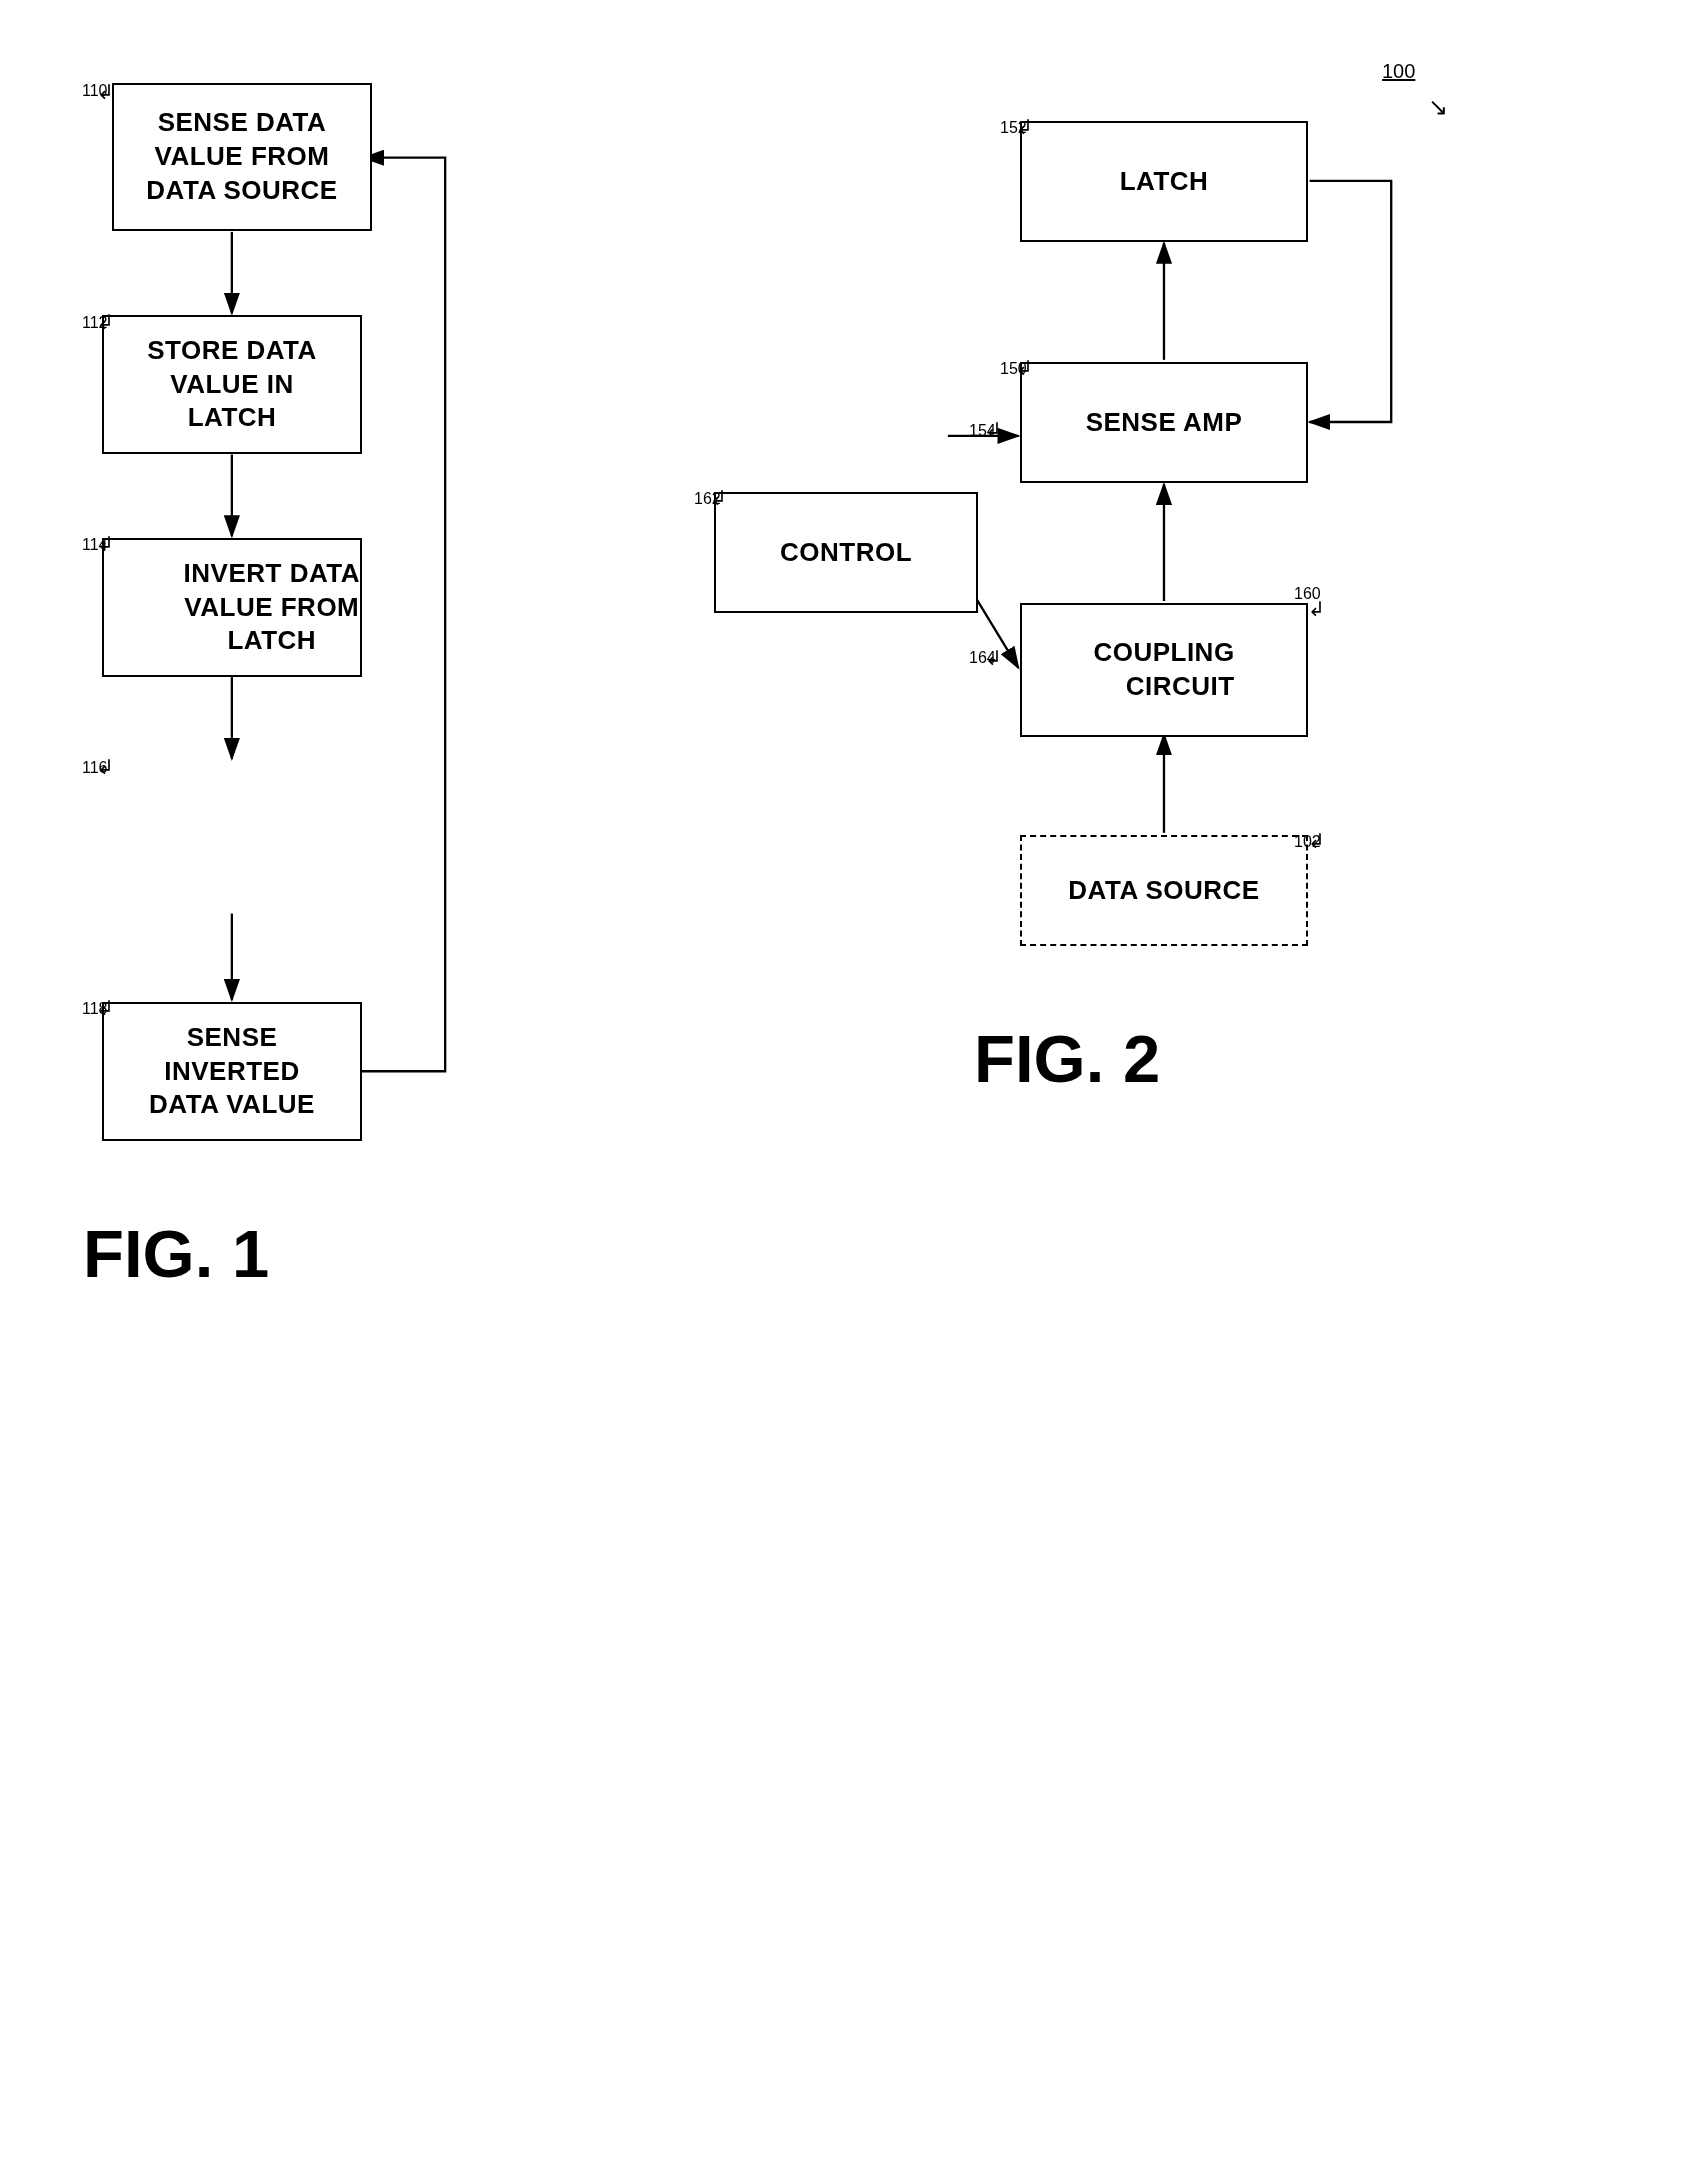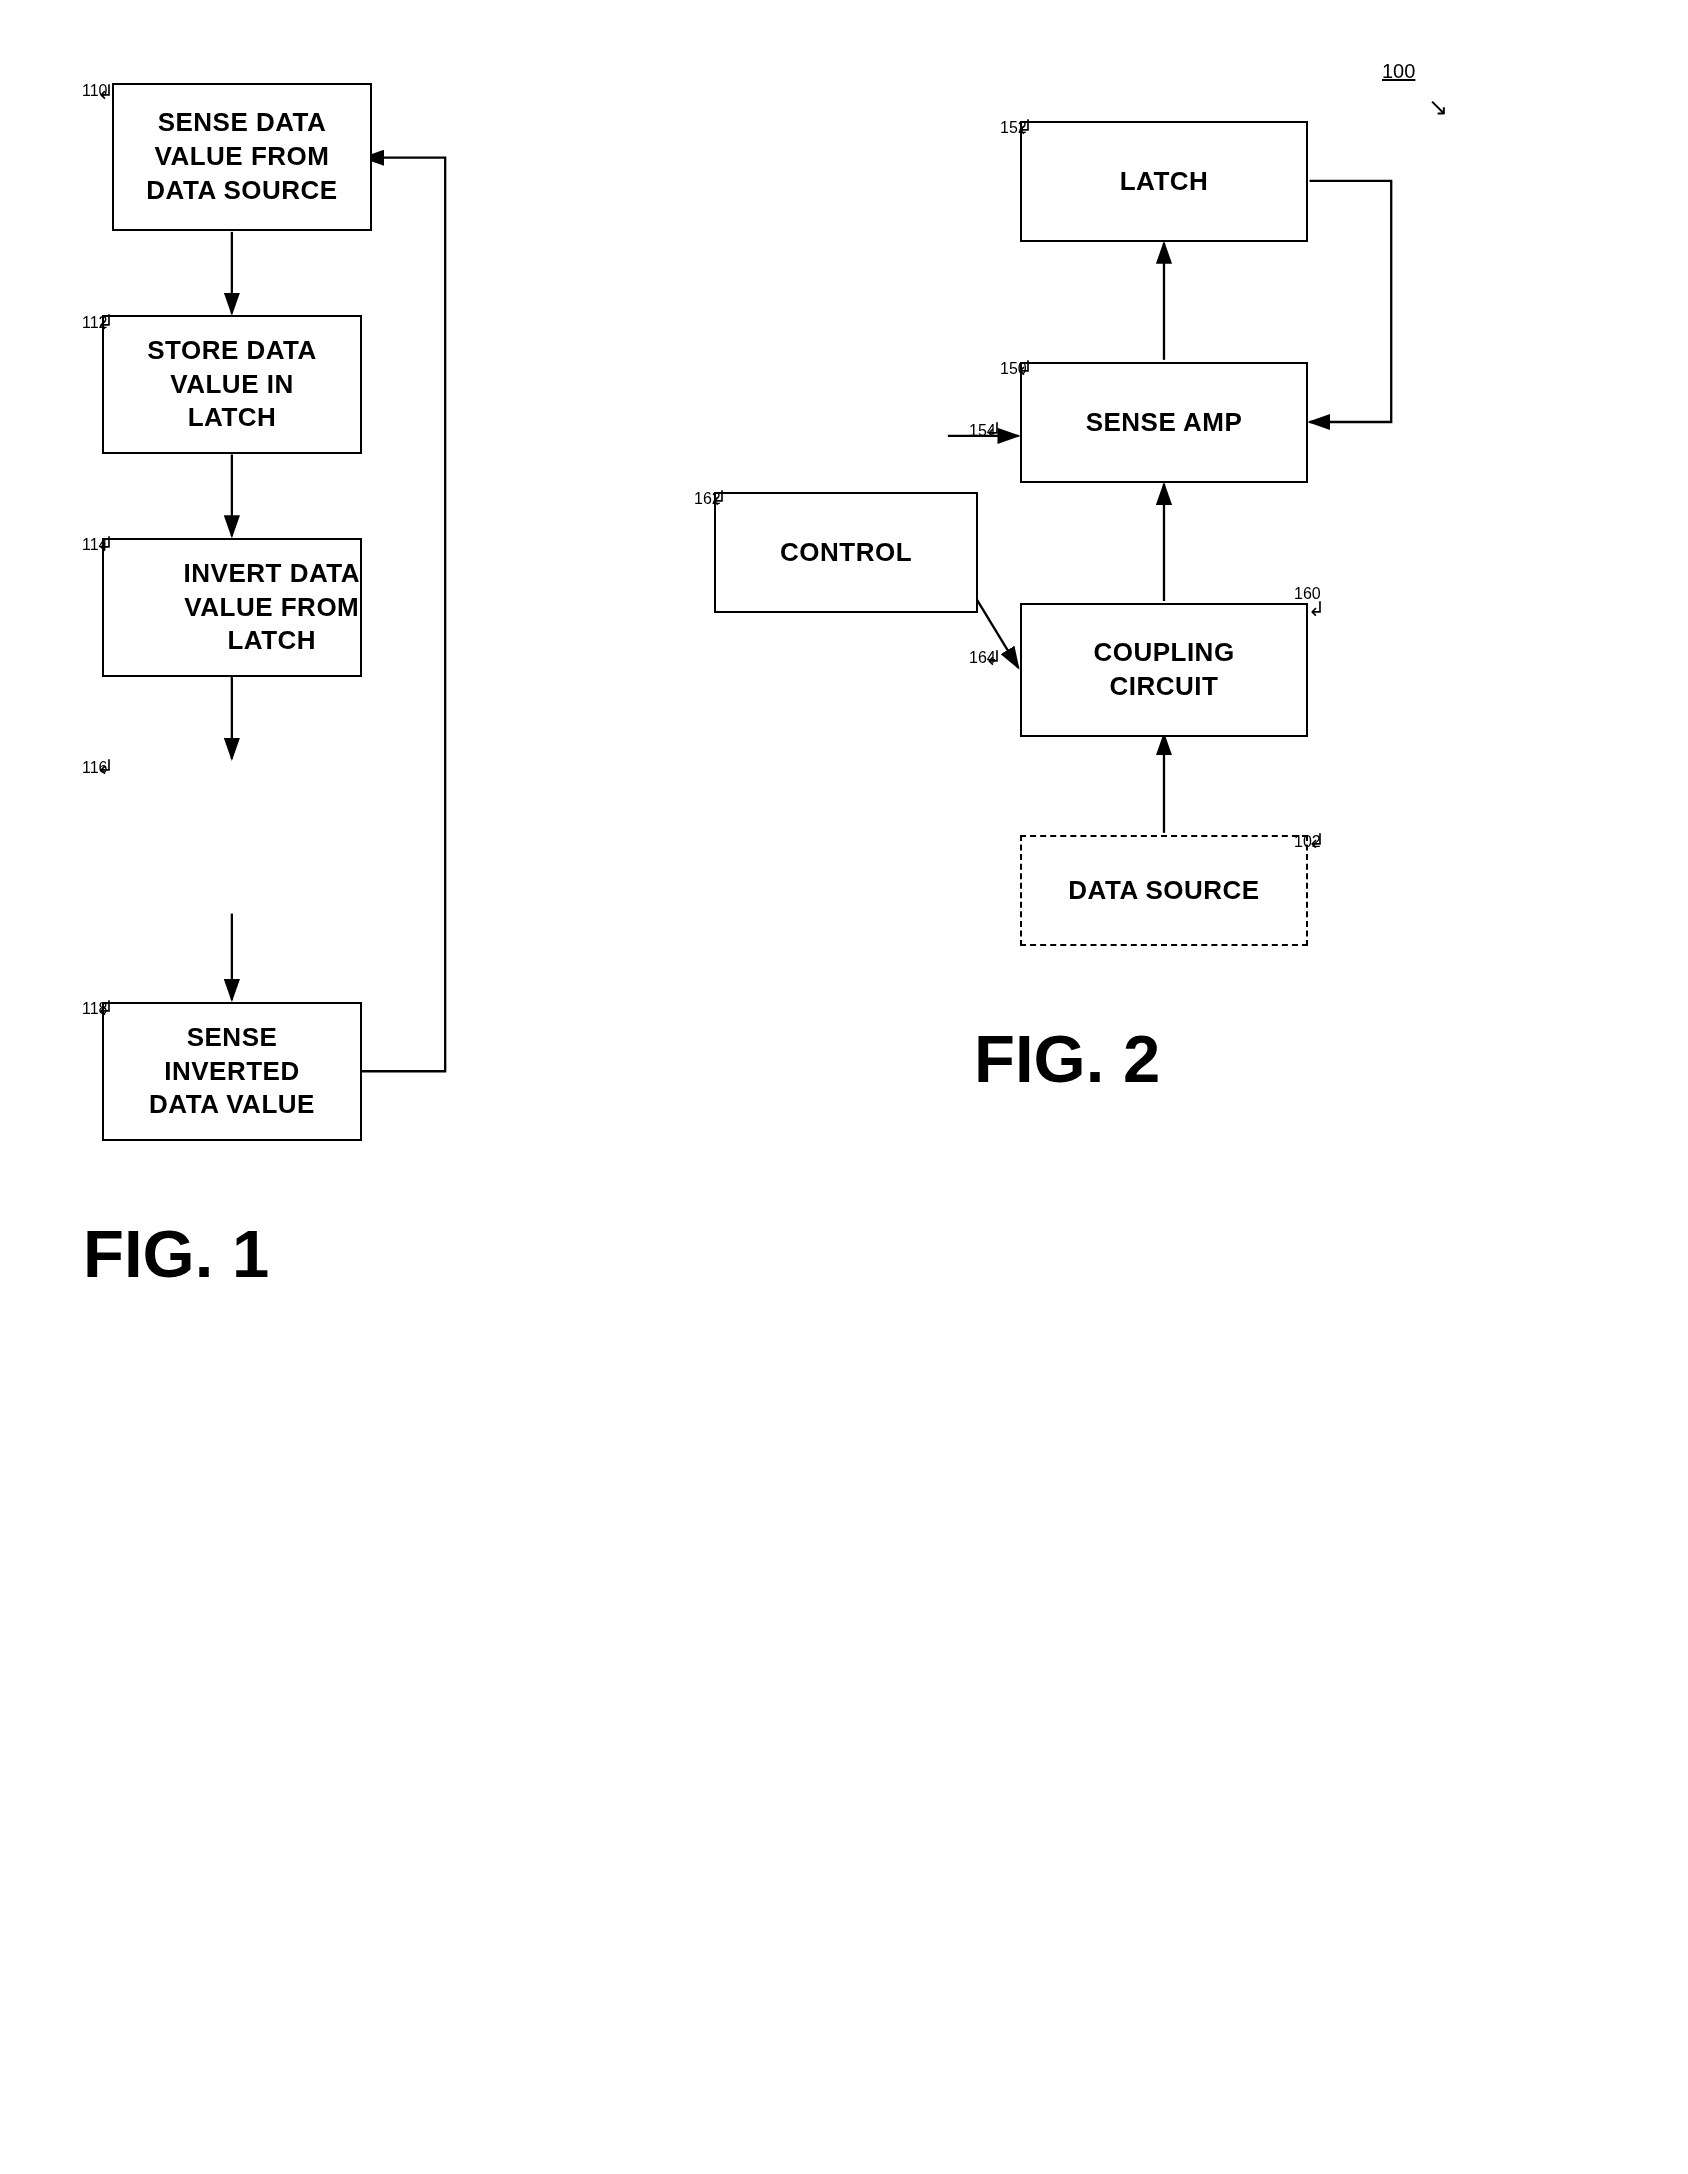--- a/index.html
+++ b/index.html
@@ -155,21 +155,21 @@
   <span class="ref-label" style="left:694px; top:490px;">162</span>
   <span style="position:absolute; left:710px; top:486px; font-size:20.4px; font-family:Arial;">↲</span>
 
   <span class="ref-label" style="left:969px; top:422px;">154</span>
   <span style="position:absolute; left:985px; top:418px; font-size:20.4px; font-family:Arial;">↲</span>
 
   <span class="ref-label" style="left:969px; top:649px;">164</span>
   <span style="position:absolute; left:985px; top:646px; font-size:20.4px; font-family:Arial;">↲</span>
 
   <div class="flow-box" style="left:1020px; top:603px; width:288px; height:134px;">
-    <span style="white-space:pre-line;">COUPLING
+    <span style="white-space:pre-line;text-align:right;">COUPLING
 CIRCUIT</span>
   </div>
   <span class="ref-label" style="left:1294px; top:585px;">160</span>
   <span style="position:absolute; left:1308px; top:597px; font-size:20.4px; font-family:Arial;">↲</span>
 
   <div class="flow-box" style="left:1020px; top:835px; width:288px; height:111px; border: 2.8px dashed #000;">
     <span>DATA SOURCE</span>
   </div>
   <span class="ref-label" style="left:1294px; top:833px;">102</span>
   <span style="position:absolute; left:1308px; top:829px; font-size:20.4px; font-family:Arial;">↲</span>

